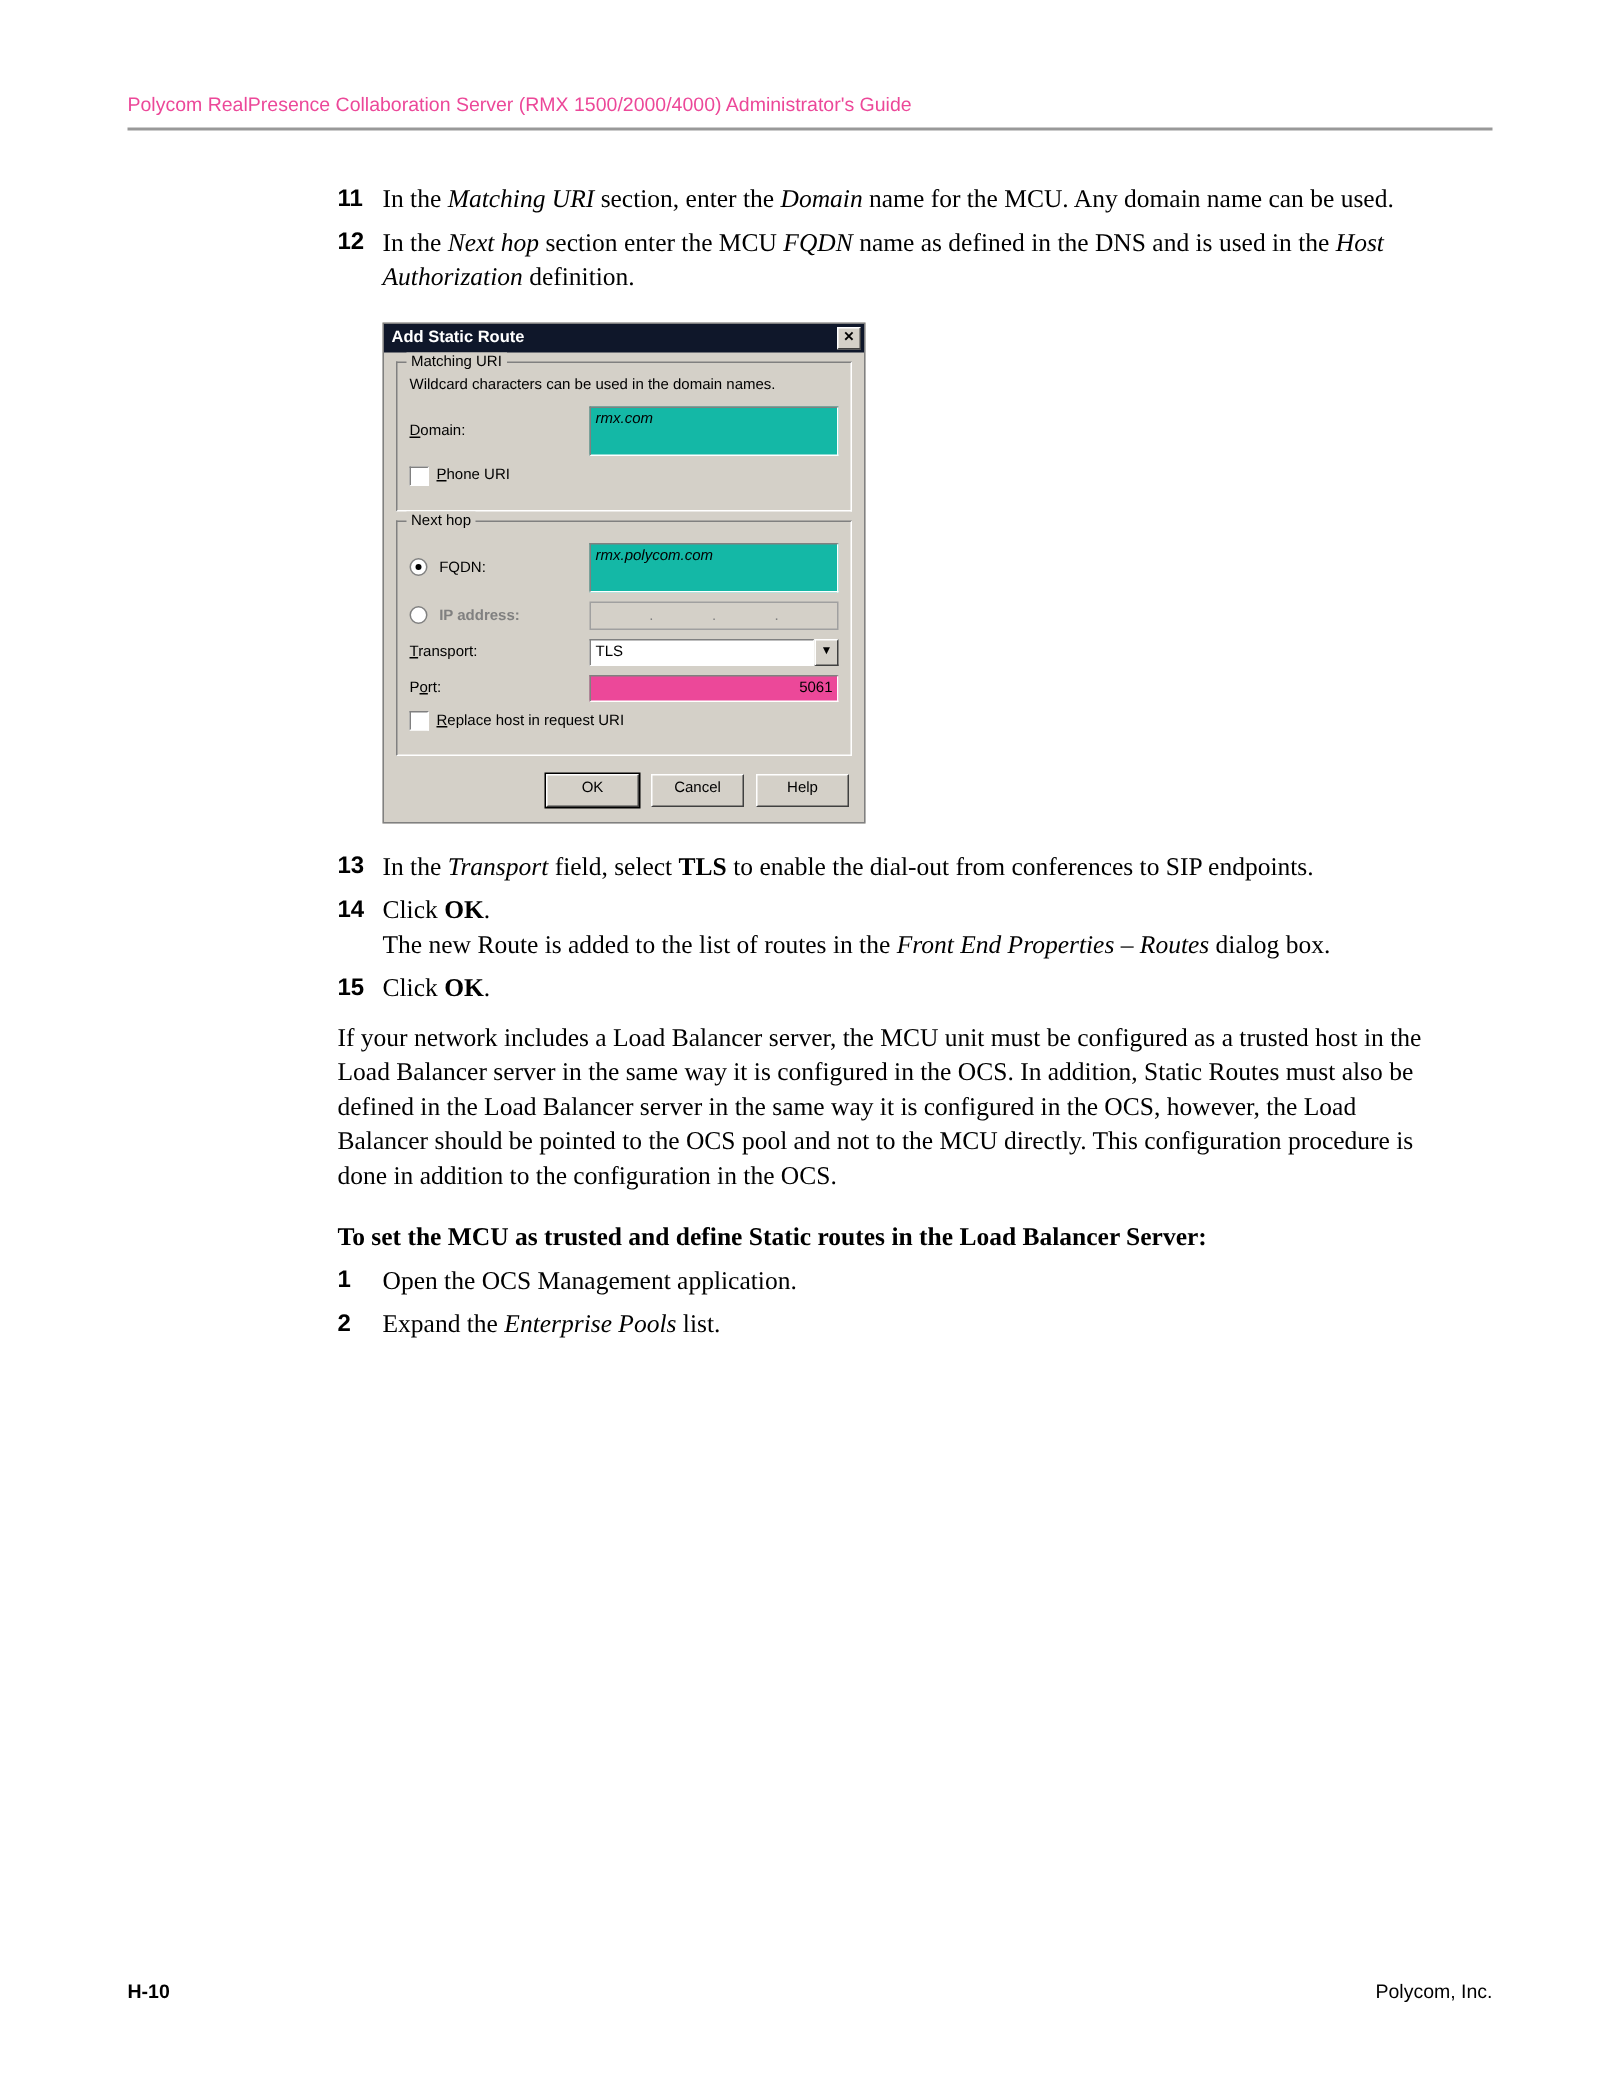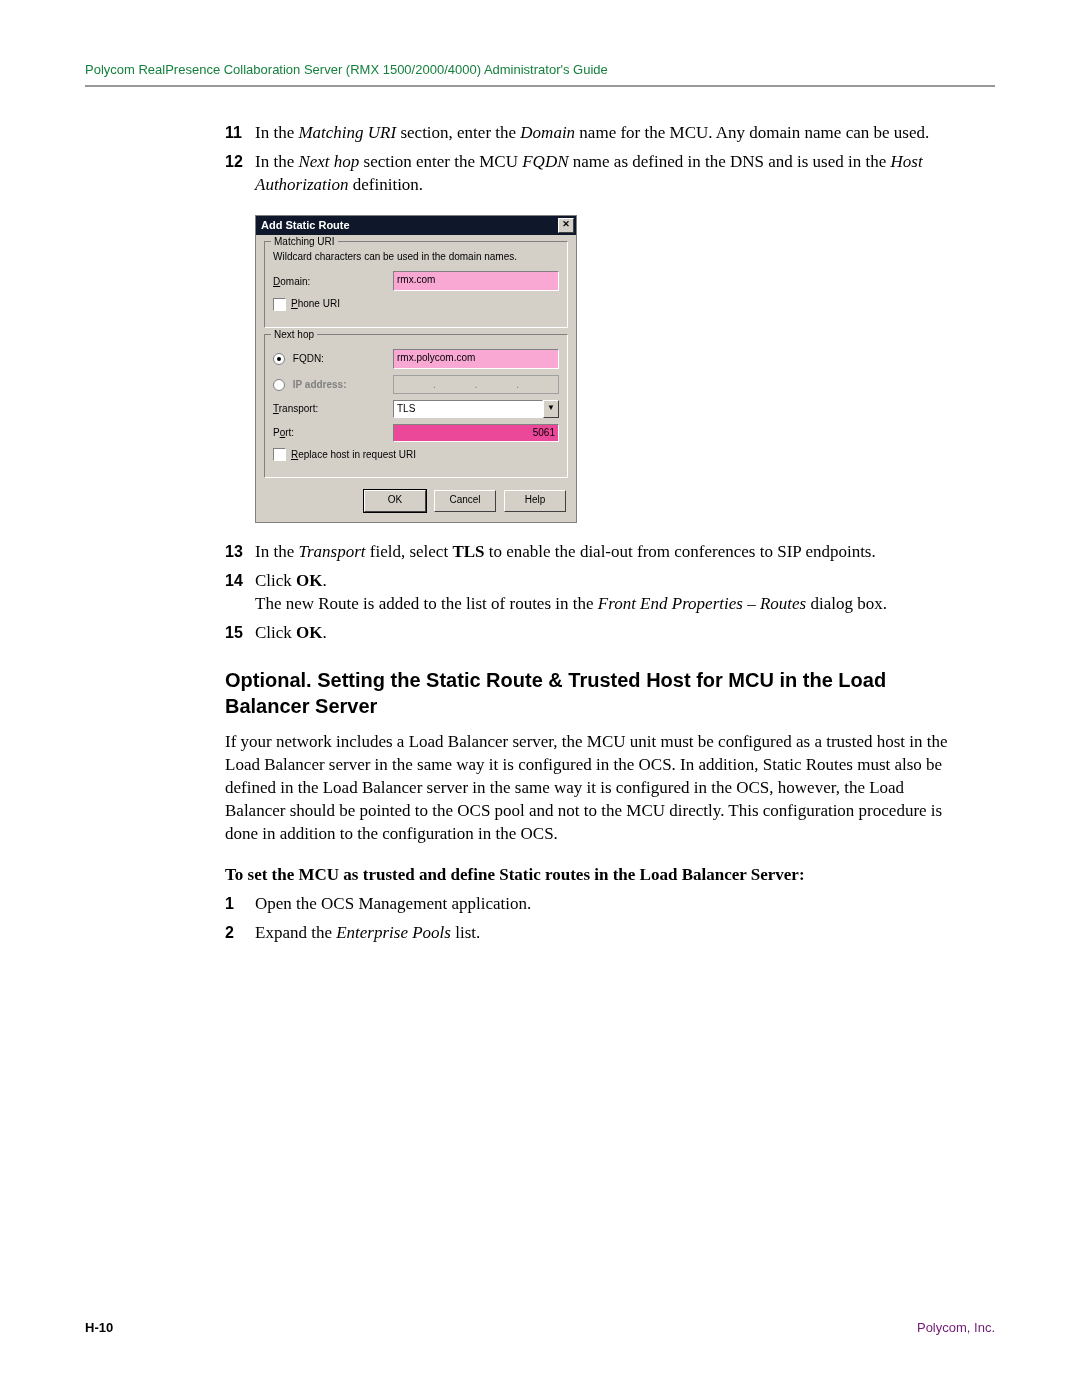--- a/index.html
+++ b/index.html
@@ -12,21 +12,21 @@
   .page {
     width: 1080px;
     height: 1397px;
     position: relative;
     box-sizing: border-box;
     padding: 62px 85px 0 85px;
   }
   .header-line {
     font-family: Arial, Helvetica, sans-serif;
     font-size: 13px;
-    color: #15803d;
+    color: #ec4899;
     padding-bottom: 8px;
     border-bottom: 2px solid #999;
     margin-bottom: 35px;
   }
   .content {
     margin-left: 140px;
     margin-right: 45px;
     font-size: 17px;
     line-height: 1.35;
   }
@@ -104,29 +104,30 @@
     display: flex;
     align-items: center;
     margin: 6px 0;
   }
   .row .lab {
     width: 120px;
     font-size: 10px;
   }
   .txtfield {
     flex: 1;
-    height: 20px;
-    background: #f9a8d4;
+    height: 33px;
+    background: #14b8a6;
     border: 1px solid #808080;
     border-right-color: #fff;
     border-bottom-color: #fff;
     font-size: 10px;
     padding: 0 3px;
     line-height: 16px;
     box-sizing: border-box;
+    font-style: italic;
   }
   .chk {
     width: 11px;
     height: 11px;
     background: #fff;
     border: 1px solid #808080;
     border-right-color: #fff;
     border-bottom-color: #fff;
     margin-right: 5px;
     display: inline-block;
@@ -231,21 +232,21 @@
     position: absolute;
     bottom: 62px;
     left: 85px;
     right: 85px;
     display: flex;
     justify-content: space-between;
     font-family: Arial, Helvetica, sans-serif;
     font-size: 13px;
   }
   .footer .pg { font-weight: bold; }
-  .footer .co { color: #701a75; }
+  .footer .co { color: #000000; }
   .note {
     font-size: 10px;
     margin-bottom: 8px;
   }
   .ipdots {
     flex:1;
     height:16px;
     background:#d4d0c8;
     border:1px solid #a0a0a0;
     display:flex;
@@ -359,21 +360,20 @@
         </span>
       </li>
       <li>
         <span class="num">15</span>
         <span>
           <span>Click </span><span class="bold">OK</span><span>.</span>
         </span>
       </li>
     </ol>
 
-    <h2 class="section">Optional. Setting the Static Route &amp; Trusted Host for MCU in the Load Balancer Server</h2>
 
     <div class="para">If your network includes a Load Balancer server, the MCU unit must be configured as a trusted host in the Load Balancer server in the same way it is configured in the OCS. In addition, Static Routes must also be defined in the Load Balancer server in the same way it is configured in the OCS, however, the Load Balancer should be pointed to the OCS pool and not to the MCU directly. This configuration procedure is done in addition to the configuration in the OCS.</div>
 
     <div class="subhead">To set the MCU as trusted and define Static routes in the Load Balancer Server:</div>
 
     <ol class="steps">
       <li>
         <span class="num">1</span>
         <span>Open the OCS Management application.</span>
       </li>

